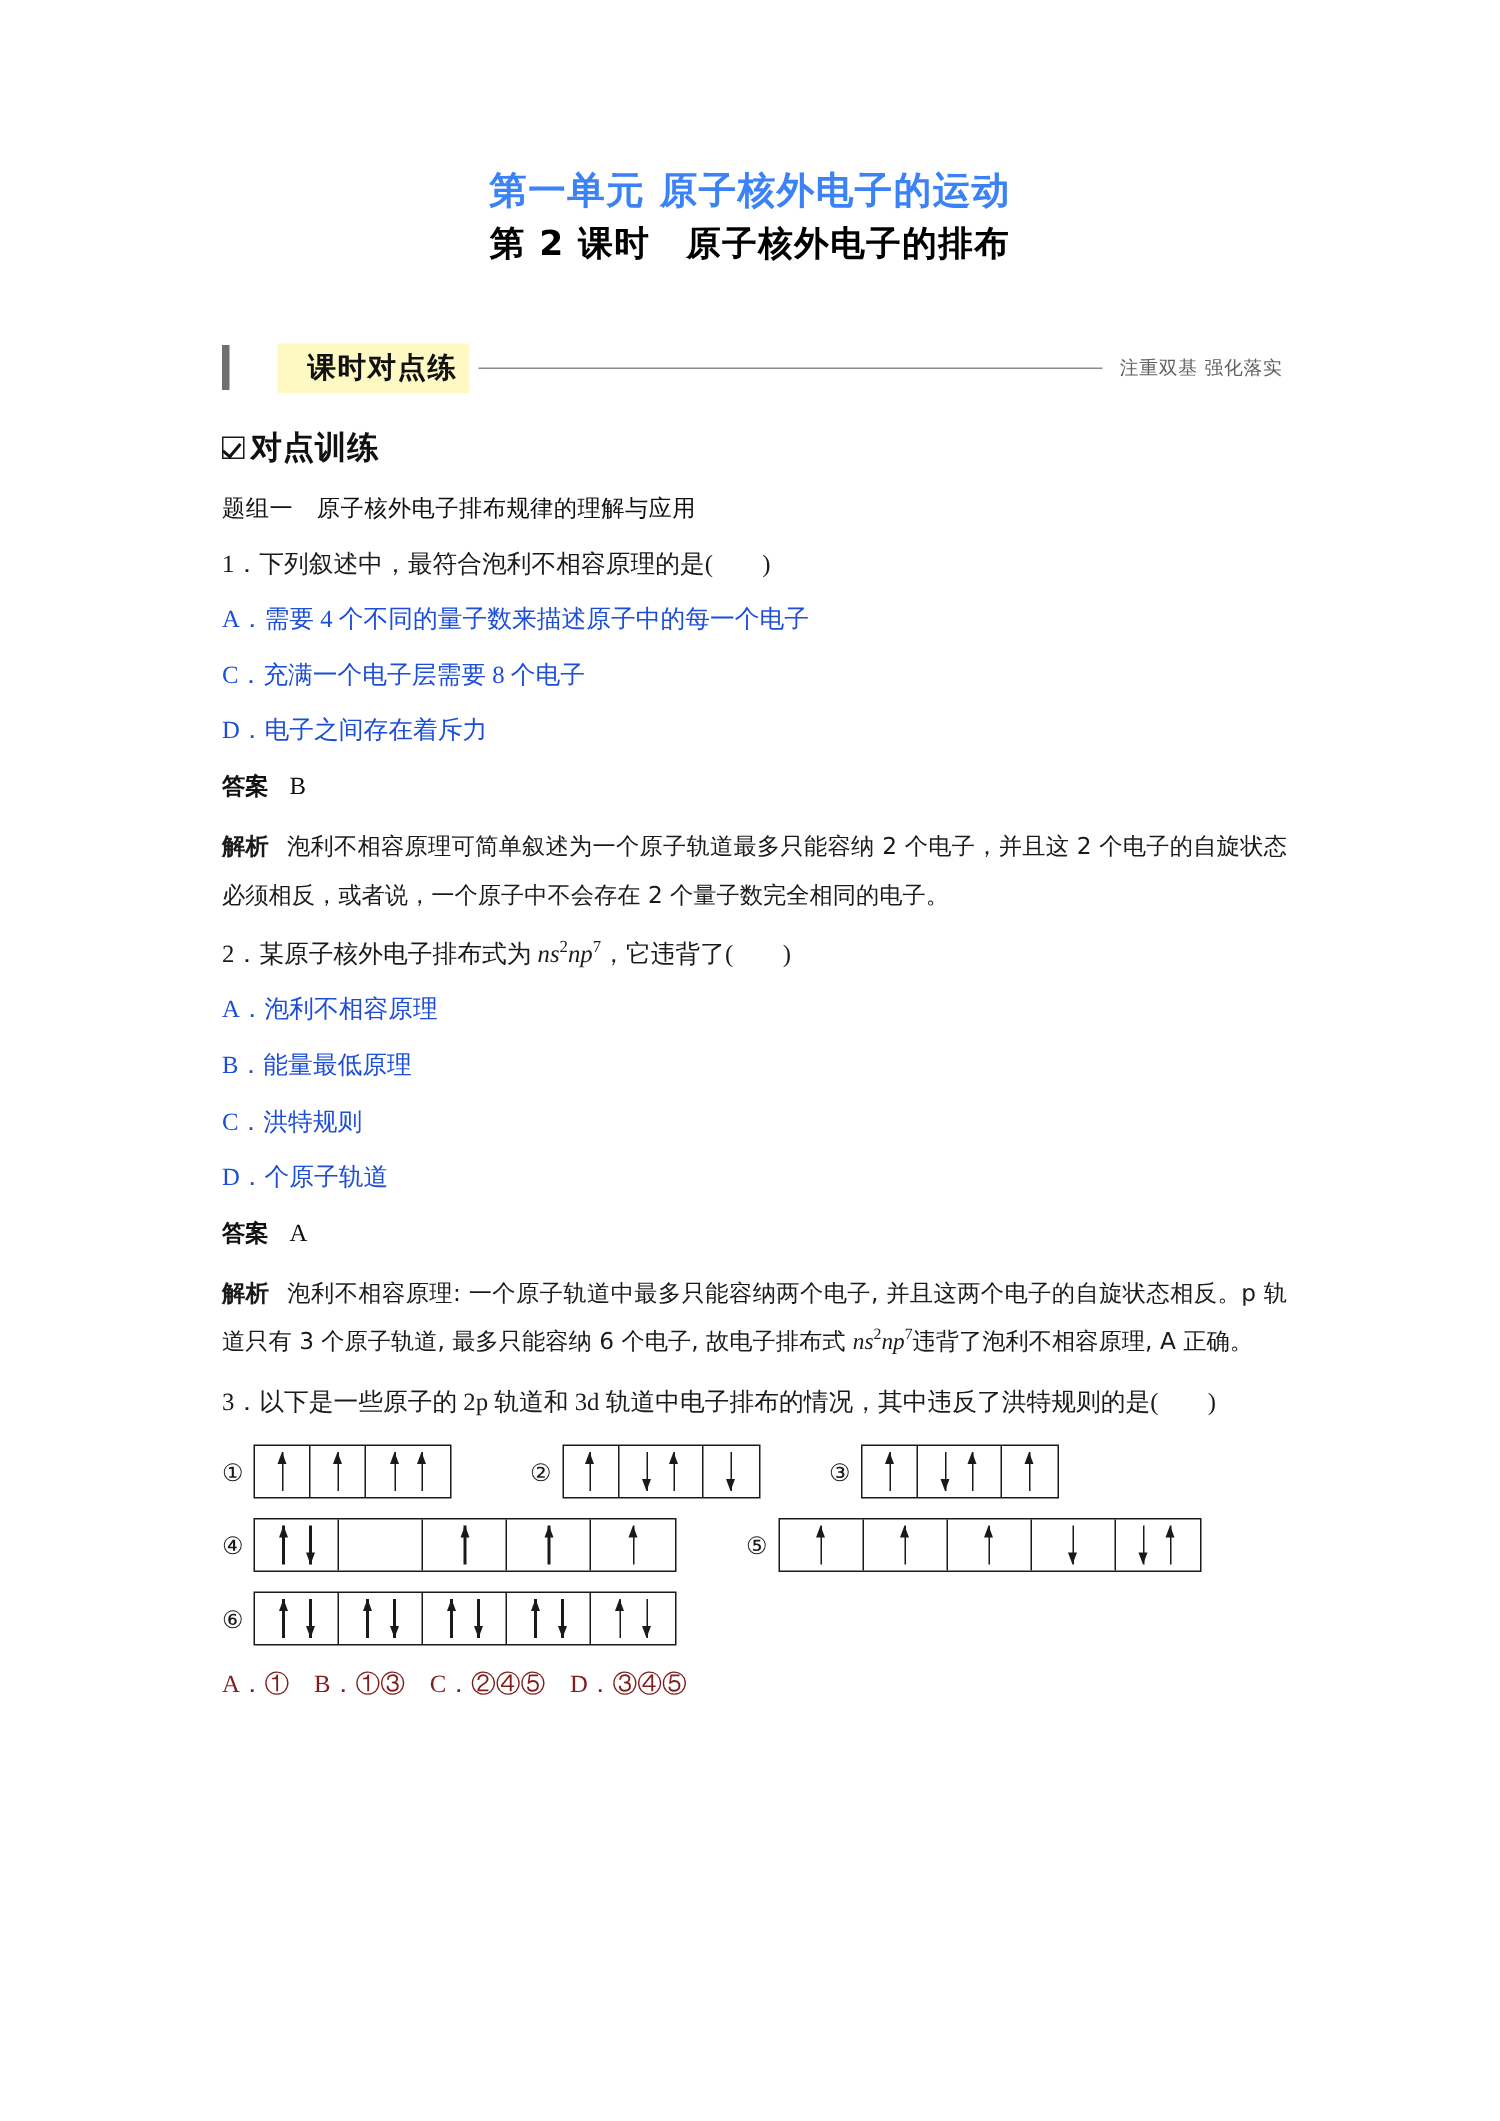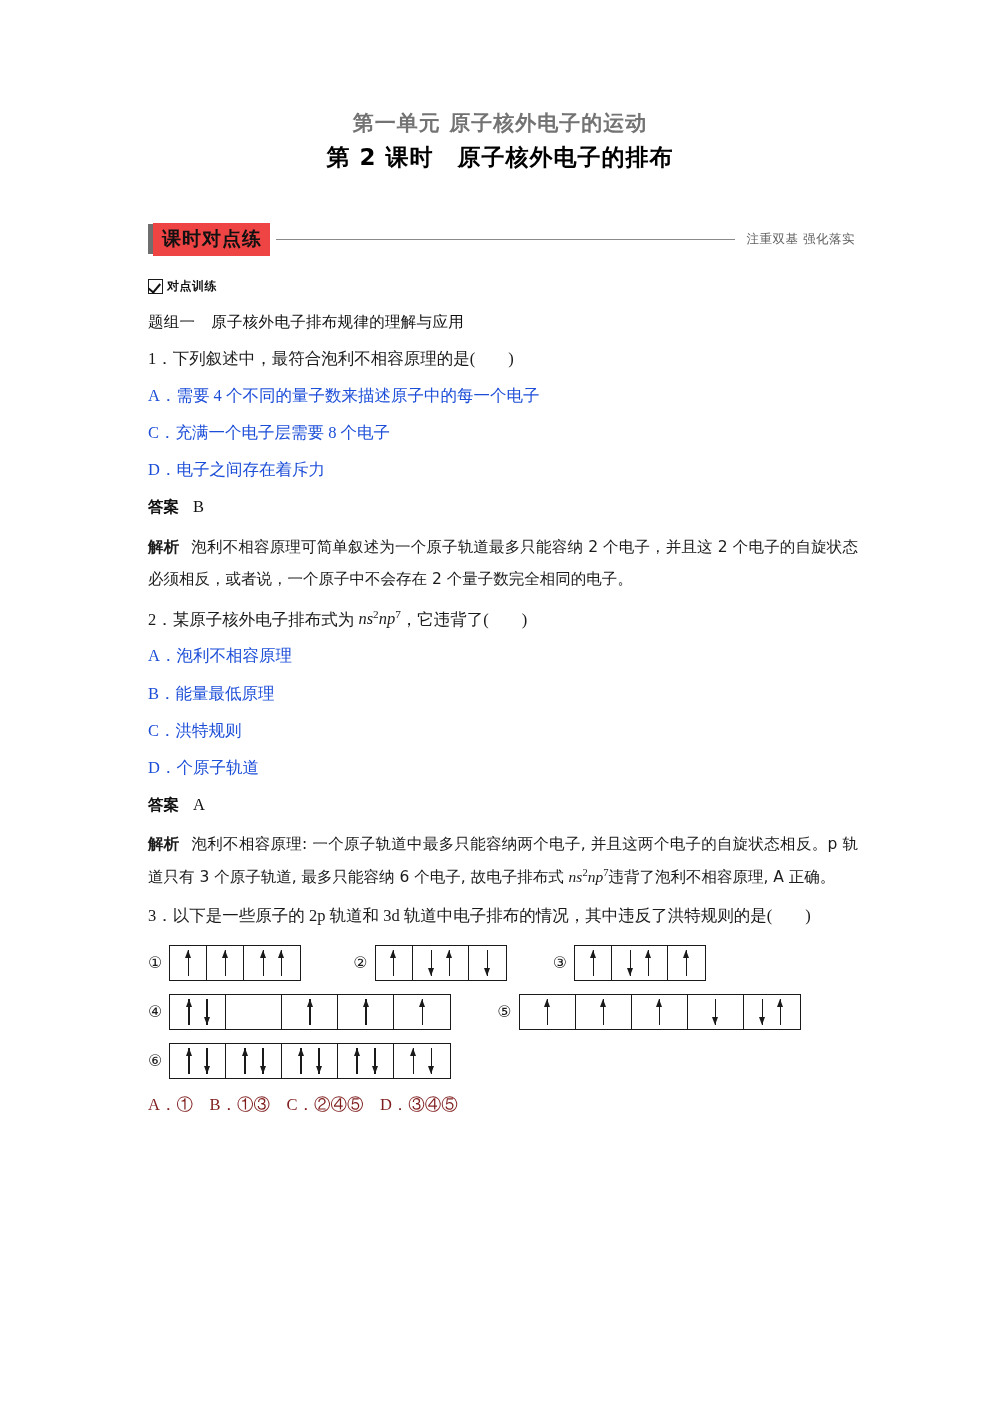--- a/index.html
+++ b/index.html
@@ -24,23 +24,23 @@
   }
 
   
   .title-block {
     margin-top: 108px;
     text-align: center;
   }
   .unit-title {
     font-family: "DejaVu Sans", "Liberation Sans", sans-serif;
     font-weight: bold;
-    font-size: 21px;
+    font-size: 25px;
     letter-spacing: 1px;
-    color: #737373;
+    color: #3b82f6;
     line-height: 1.5;
   }
   .lesson-title {
     font-family: "DejaVu Sans", "Liberation Sans", sans-serif;
     font-weight: bold;
     font-size: 23px;
     letter-spacing: 1px;
     color: #000;
     line-height: 1.5;
   }
@@ -53,28 +53,29 @@
     align-items: center;
     height: 34px;
   }
   .band-bar {
     width: 5px;
     height: 30px;
     background: #6f6f6f;
     flex: none;
   }
   .band-label {
-    background: #ef4444;
+    background: #fef9c3;
     font-family: "DejaVu Sans", "Liberation Sans", sans-serif;
     font-weight: bold;
     font-size: 19px;
     color: #111;
-    padding: 3px 8px 4px 9px;
+    padding: 3px 8px 4px 20px;
     letter-spacing: 1px;
     flex: none;
+    margin-left: 32px;
   }
   .band-rule {
     flex: 1 1 auto;
     height: 1px;
     background: #8a8a8a;
     margin: 0 12px 0 6px;
   }
   .band-motto {
     font-family: "DejaVu Sans", "Liberation Sans", sans-serif;
     font-size: 12.5px;
@@ -106,21 +107,21 @@
     top: 1px;
     width: 5px;
     height: 10px;
     border-right: 2.5px solid #111;
     border-bottom: 2.5px solid #111;
     transform: rotate(40deg);
   }
   .subhead-text {
     font-family: "DejaVu Sans", "Liberation Sans", sans-serif;
     font-weight: bold;
-    font-size: 12px;
+    font-size: 21px;
     color: #111;
     letter-spacing: 0.5px;
   }
 
   
   .content {
     padding: 0 142px 0 148px;
     margin-top: 17px;
   }
   .group-head {

